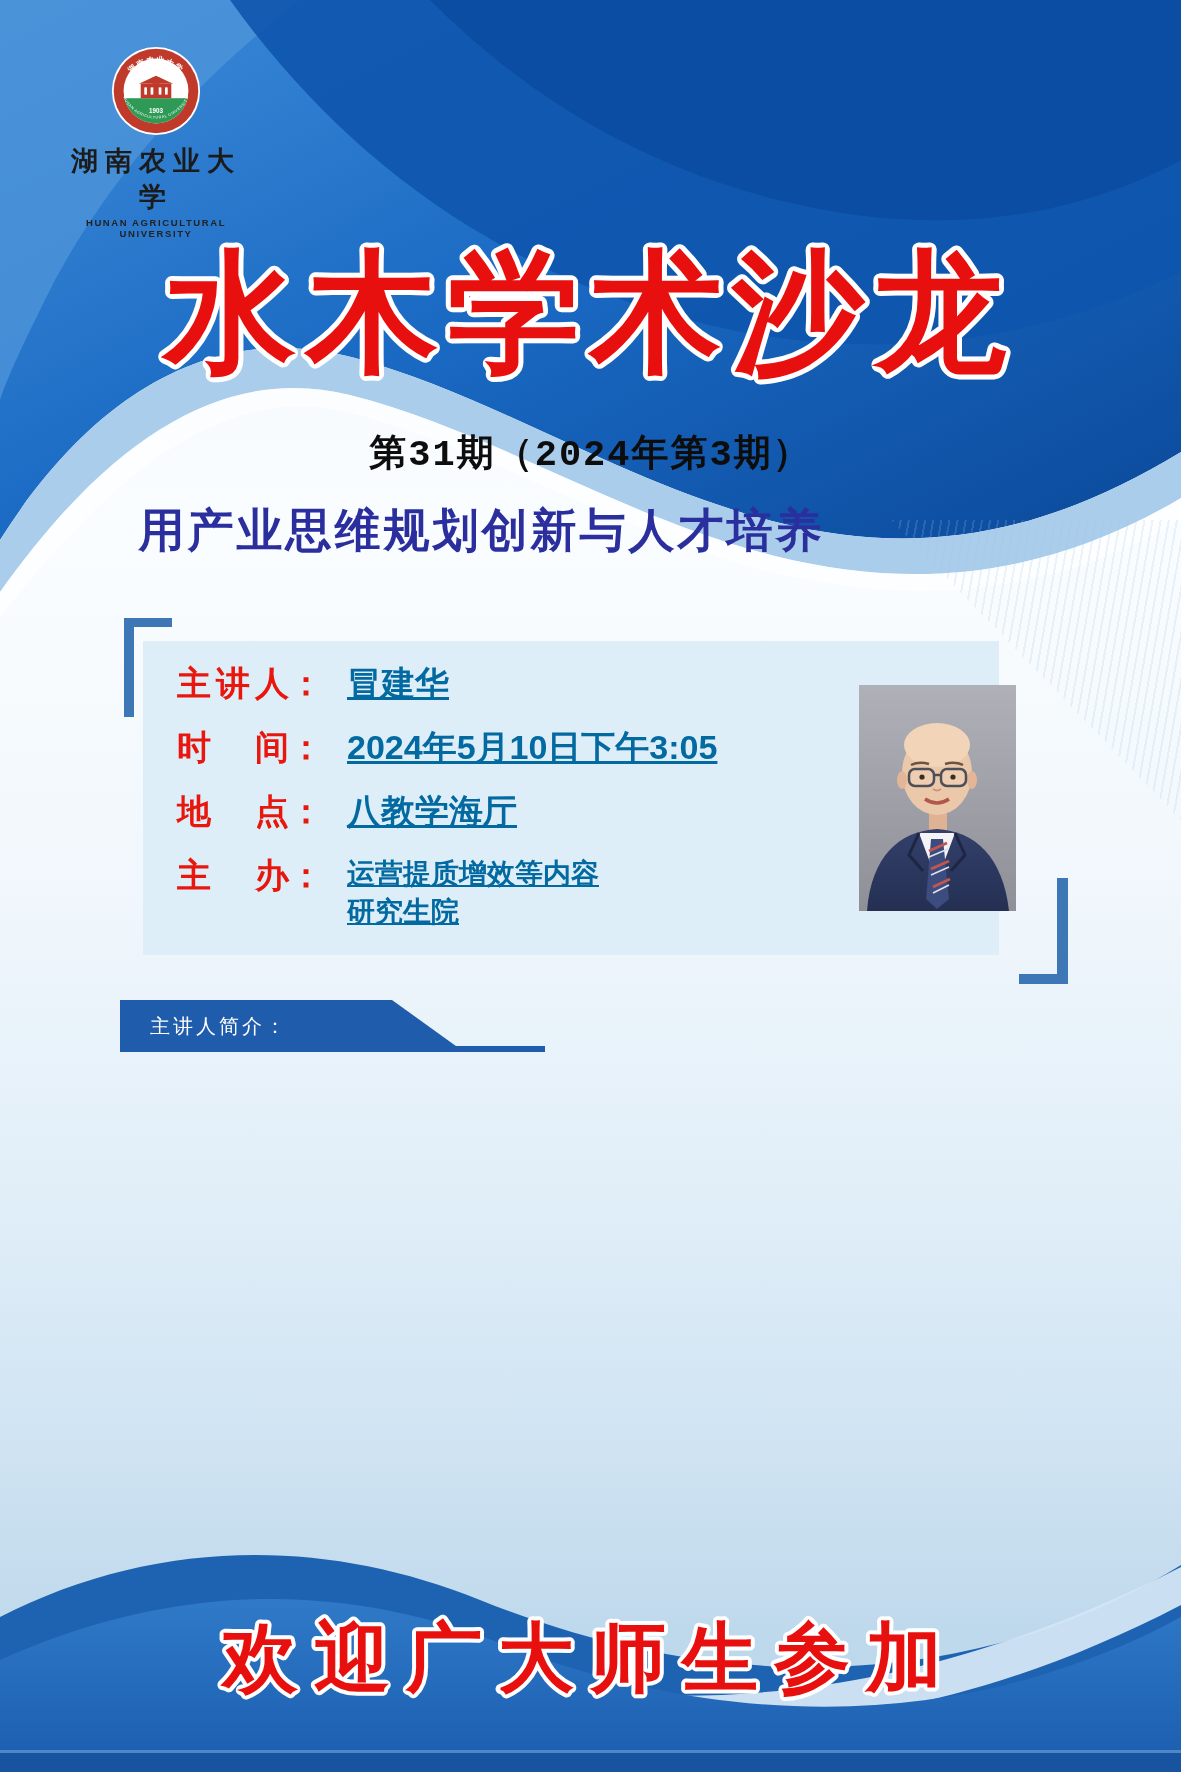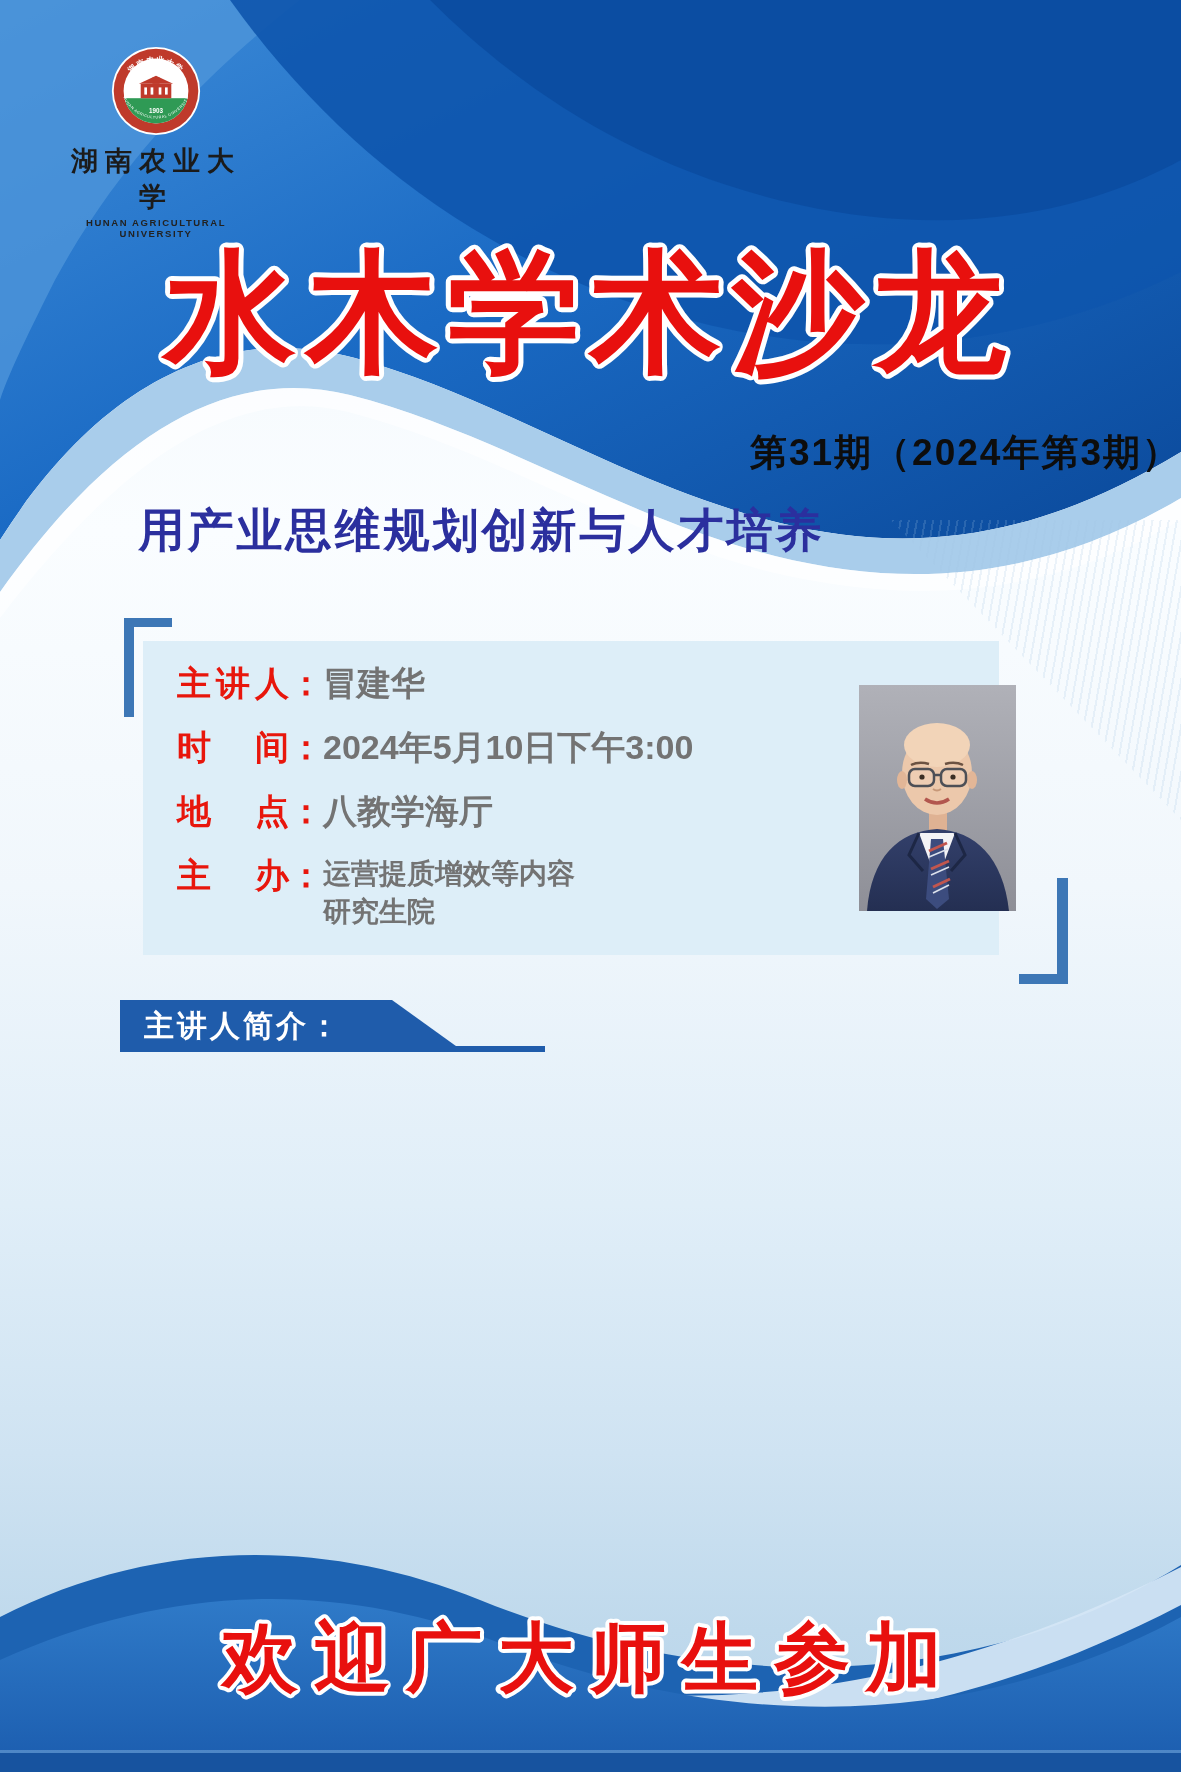--- a/index.html
+++ b/index.html
@@ -16,38 +16,38 @@
     background:repeating-linear-gradient(100deg,rgba(160,195,226,.55) 0 2px,rgba(255,255,255,0) 2px 8px);
     clip-path:polygon(100% 0,12% 0,100% 100%);
   }
   
   .logo{left:58px;top:46px;width:196px;text-align:center;}
   .logo-emblem{display:block;margin:0 auto;}
   .logo-zh{margin-top:7px;font-size:27px;font-weight:700;letter-spacing:7px;color:#1b1b1b;font-family:"DejaVu Serif",serif;}
   .logo-en{margin-top:2px;font-size:9.5px;font-weight:600;letter-spacing:1.6px;color:#222;}
   
   .title-svg{left:0;top:206px;}
-  .session{left:0;top:428px;width:1181px;text-align:right;font-size:37px;font-weight:900;letter-spacing:2px;color:#0d0d0d;}
+  .session{left:0;top:428px;width:1181px;text-align:center;font-size:37px;font-weight:900;letter-spacing:2px;color:#0d0d0d;font-family:Liberation Mono, monospace;}
   .topic{left:0;top:500px;width:963px;text-align:center;font-size:46px;font-weight:900;letter-spacing:3px;color:#2b2f9e;}
   
   .bracket-tl{left:124px;top:618px;width:38px;height:90px;border-left:10px solid #3d77b6;border-top:9px solid #3d77b6;}
   .bracket-br{left:1019px;top:878px;width:38px;height:96px;border-right:11px solid #3d77b6;border-bottom:10px solid #3d77b6;}
   .info-box{left:143px;top:641px;width:856px;height:314px;background:#ddeef8;}
   .info-rows{padding:22px 0 0 34px;}
   .info-row{display:flex;align-items:flex-start;margin-bottom:24px;}
   .info-label{display:inline-block;width:112px;font-size:34px;font-weight:700;color:#e8160c;text-align:justify;text-align-last:justify;line-height:40px;}
   .info-colon{font-size:34px;font-weight:700;color:#e8160c;line-height:40px;}
-  .info-value{margin-left:0;font-size:34px;font-weight:700;color:#737373;line-height:40px;}
+  .info-value{margin-left:24px;font-size:34px;font-weight:700;color:#0369a1;line-height:40px;text-decoration:underline;}
   .info-value.org div{font-size:28px;line-height:38px;}
   .photo{left:716px;top:44px;}
   
   .banner{left:120px;top:1000px;width:425px;height:52px;}
   .banner-shape{position:absolute;inset:0;background:#1f5cab;clip-path:polygon(0 0,64% 0,81% 100%,0 100%);}
   .banner-underline{position:absolute;left:0;bottom:0;width:100%;height:6px;background:#1f5cab;}
-  .banner-text{position:absolute;left:24px;top:0;line-height:52px;font-size:30px;letter-spacing:3px;color:#fff;font-weight:700;}
+  .banner-text{position:absolute;left:30px;top:0;line-height:52px;font-size:20px;letter-spacing:3px;color:#fff;font-weight:400;}
   .bio{left:108px;top:1066px;width:845px;font-size:34px;line-height:57px;letter-spacing:.5px;color:#1c1c1c;font-weight:600;text-align:justify;}
   .bio p{margin:0;text-indent:2em;}
   
   .bottom-wave{left:0;top:1525px;}
   .footer-svg{left:0;top:1572px;}
 </style>
 </head>
 <body>
 
 <div class="poster">
@@ -120,21 +120,21 @@
   <div class="abs info-box">
     <div class="info-rows">
       <div class="info-row">
         <span class="info-label">主讲人</span>
           <span class="info-colon">：</span>
         <span class="info-value">冒建华</span>
       </div>
       <div class="info-row">
         <span class="info-label">时间</span>
           <span class="info-colon">：</span>
-        <span class="info-value">2024年5月10日下午3:00</span>
+        <span class="info-value">2024年5月10日下午3:05</span>
       </div>
       <div class="info-row">
         <span class="info-label">地点</span>
           <span class="info-colon">：</span>
         <span class="info-value">八教学海厅</span>
       </div>
       <div class="info-row">
         <span class="info-label">主办</span>
           <span class="info-colon">：</span>
         <span class="info-value org">

